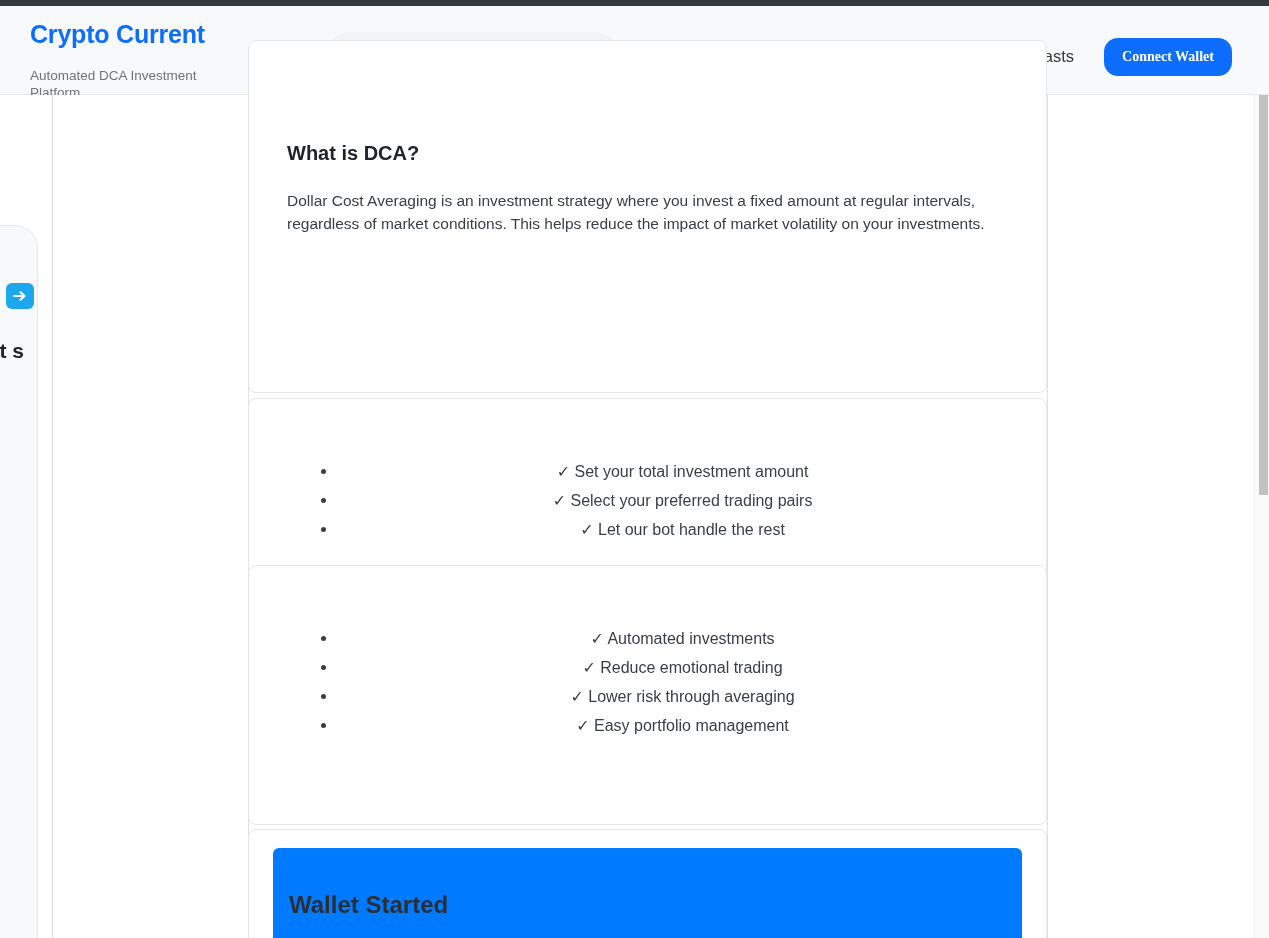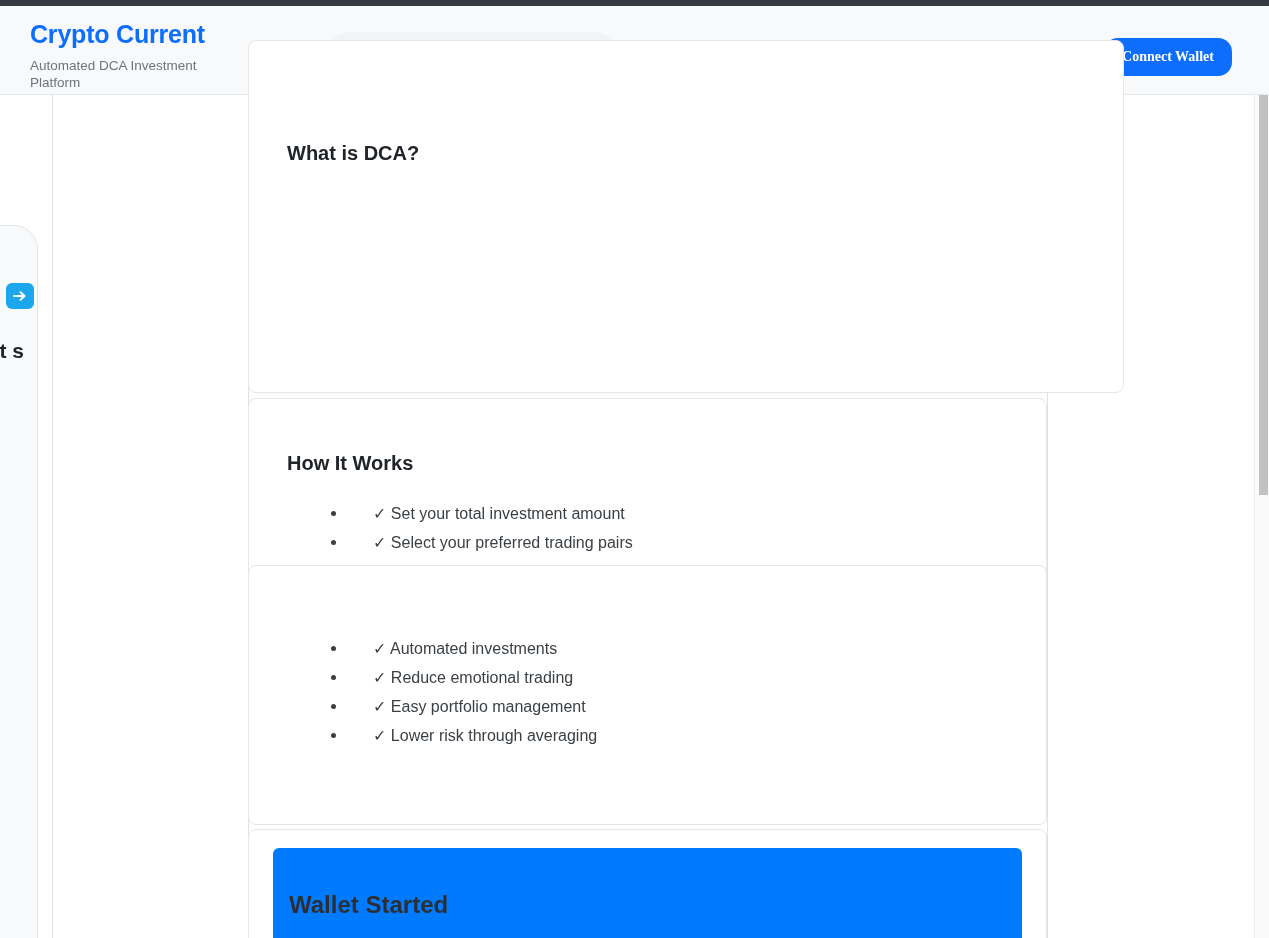--- a/index.html
+++ b/index.html
@@ -23,21 +23,21 @@
     position: absolute; top: 6px; left: 0; width: 1269px; height: 89px;
     background: #f8f9fa;
     border-bottom: 1px solid #e6e8ea;
   }
   .brand { position: absolute; left: 30px; top: 13px; width: 290px; }
   .brand-title {
     font-size: 25px; font-weight: bold; color: #0d6efd;
     letter-spacing: -0.2px; line-height: 30px;
   }
   .brand-sub {
-    font-size: 13.5px; color: #6c757d; line-height: 17px; margin-top: 8px;
+    font-size: 13.5px; color: #6c757d; line-height: 17px; margin-top: 18px;
     max-width: 185px;
   }
 
   
   .audio-player {
     position: absolute; left: 323px; top: 26px;
     width: 299px; height: 56px;
     background: #f1f3f4;
     border-radius: 28px;
     display: flex; align-items: center;
@@ -127,34 +127,34 @@
     margin: 0 0 0 0;
   }
   .card-inner { padding: 36px 38px 38px 38px; }
   .card-title {
     font-size: 20px; font-weight: bold; color: #212529;
     margin-bottom: 24px; line-height: 24px;
   }
   .card-text {
     font-size: 15.5px; color: #3a3f44; line-height: 23px;
   }
-  .feature-list { list-style: none; margin: 16px; padding: 0; }
+  .feature-list { list-style: none; margin: 6px; padding: 0; text-align: center; }
   .feature-list li {
     position: relative;
     font-size: 16px; color: #3a3f44;
     line-height: 29px;
     padding-left: 70px;
   }
   .feature-list li .bullet {
     position: absolute; left: 28px; top: 12px;
     width: 5px; height: 5px; border-radius: 50%; background: #3a3f44;
   }
 
   
-  .card.dca  { position: absolute; top: -55px;  left: 0; width: 876px; height: 353px; }
+  .card.dca  { position: absolute; top: -55px;  left: 0; width: 799px; height: 353px; }
   .card.how  { position: absolute; top: 303px;  left: 0; width: 799px; height: 260px; }
   .card.bene { position: absolute; top: 470px;  left: 0; width: 799px; height: 260px; }
   .card.gets { position: absolute; top: 734px;  left: 0; width: 799px; height: 160px; }
 
   .card.dca .card-inner  { padding-top: 100px; }
   .card.how .card-inner  { padding-top: 52px; }
   .card.bene .card-inner { padding-top: 52px; }
 
   .getting-banner {
     margin: 18px 24px 0 24px;
@@ -245,26 +245,26 @@
       <svg width="16" height="14" viewBox="0 0 16 14">
         <path d="M2 7 L12 7 M8.5 3.2 L12.5 7 L8.5 10.8" stroke="#ffffff" stroke-width="2" fill="none" stroke-linecap="round" stroke-linejoin="round"></path>
       </svg>
     </div>
 
     <div class="content">
 
       <section class="card dca">
         <div class="card-inner">
           <h2 class="card-title">What is DCA?</h2>
+          <p class="card-text">Dollar Cost Averaging is an investment strategy where you invest a fixed amount at regular intervals, regardless of market conditions. This helps reduce the impact of market volatility on your investments.</p>
         </div>
       </section>
 
       <section class="card how">
         <div class="card-inner">
-          <h2 class="card-title">How It Works</h2>
           <ul class="feature-list">
             <li>
               <span class="bullet"></span>
               <span>✓ Set your total investment amount</span>
             </li>
             <li>
               <span class="bullet"></span>
               <span>✓ Select your preferred trading pairs</span>
             </li>
             <li>
@@ -281,25 +281,25 @@
             <li>
               <span class="bullet"></span>
               <span>✓ Automated investments</span>
             </li>
             <li>
               <span class="bullet"></span>
               <span>✓ Reduce emotional trading</span>
             </li>
             <li>
               <span class="bullet"></span>
+              <span>✓ Lower risk through averaging</span>
+            </li>
+            <li>
+              <span class="bullet"></span>
               <span>✓ Easy portfolio management</span>
-            </li>
-            <li>
-              <span class="bullet"></span>
-              <span>✓ Lower risk through averaging</span>
             </li>
           </ul>
         </div>
       </section>
 
       <section class="card gets">
         <div class="getting-banner">
           <div class="gb-title">Wallet Started</div>
         </div>
       </section>

